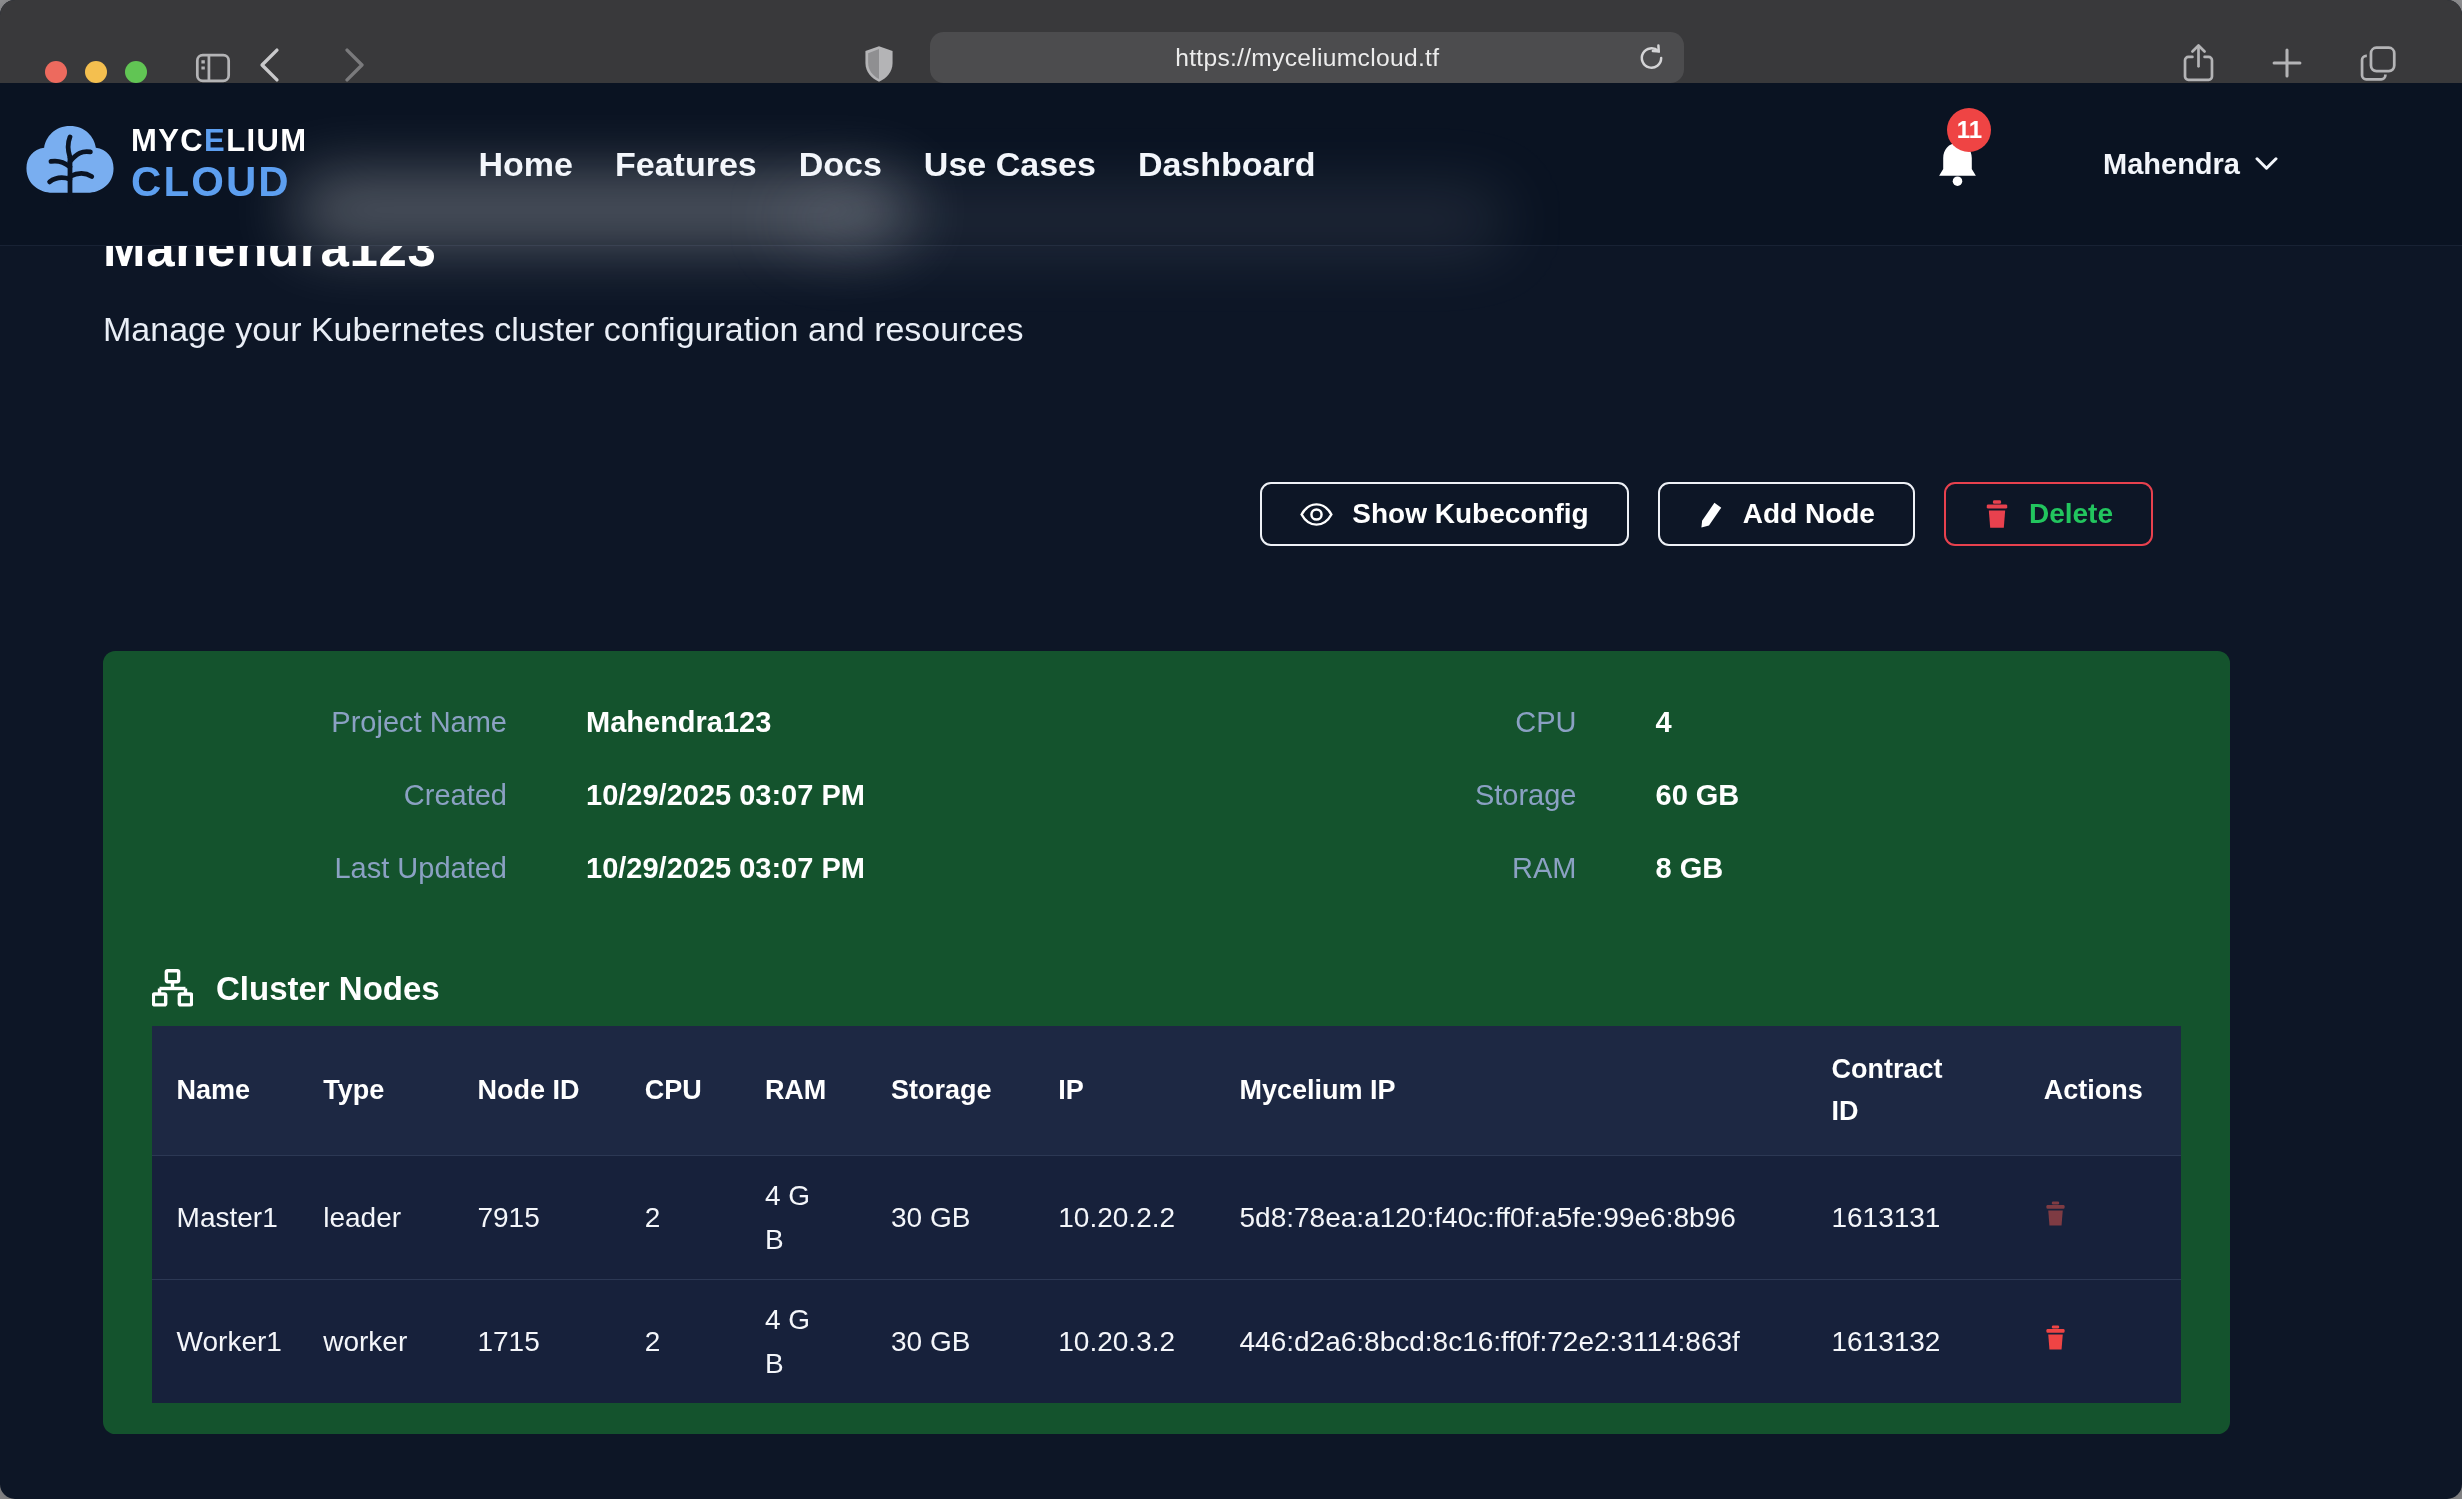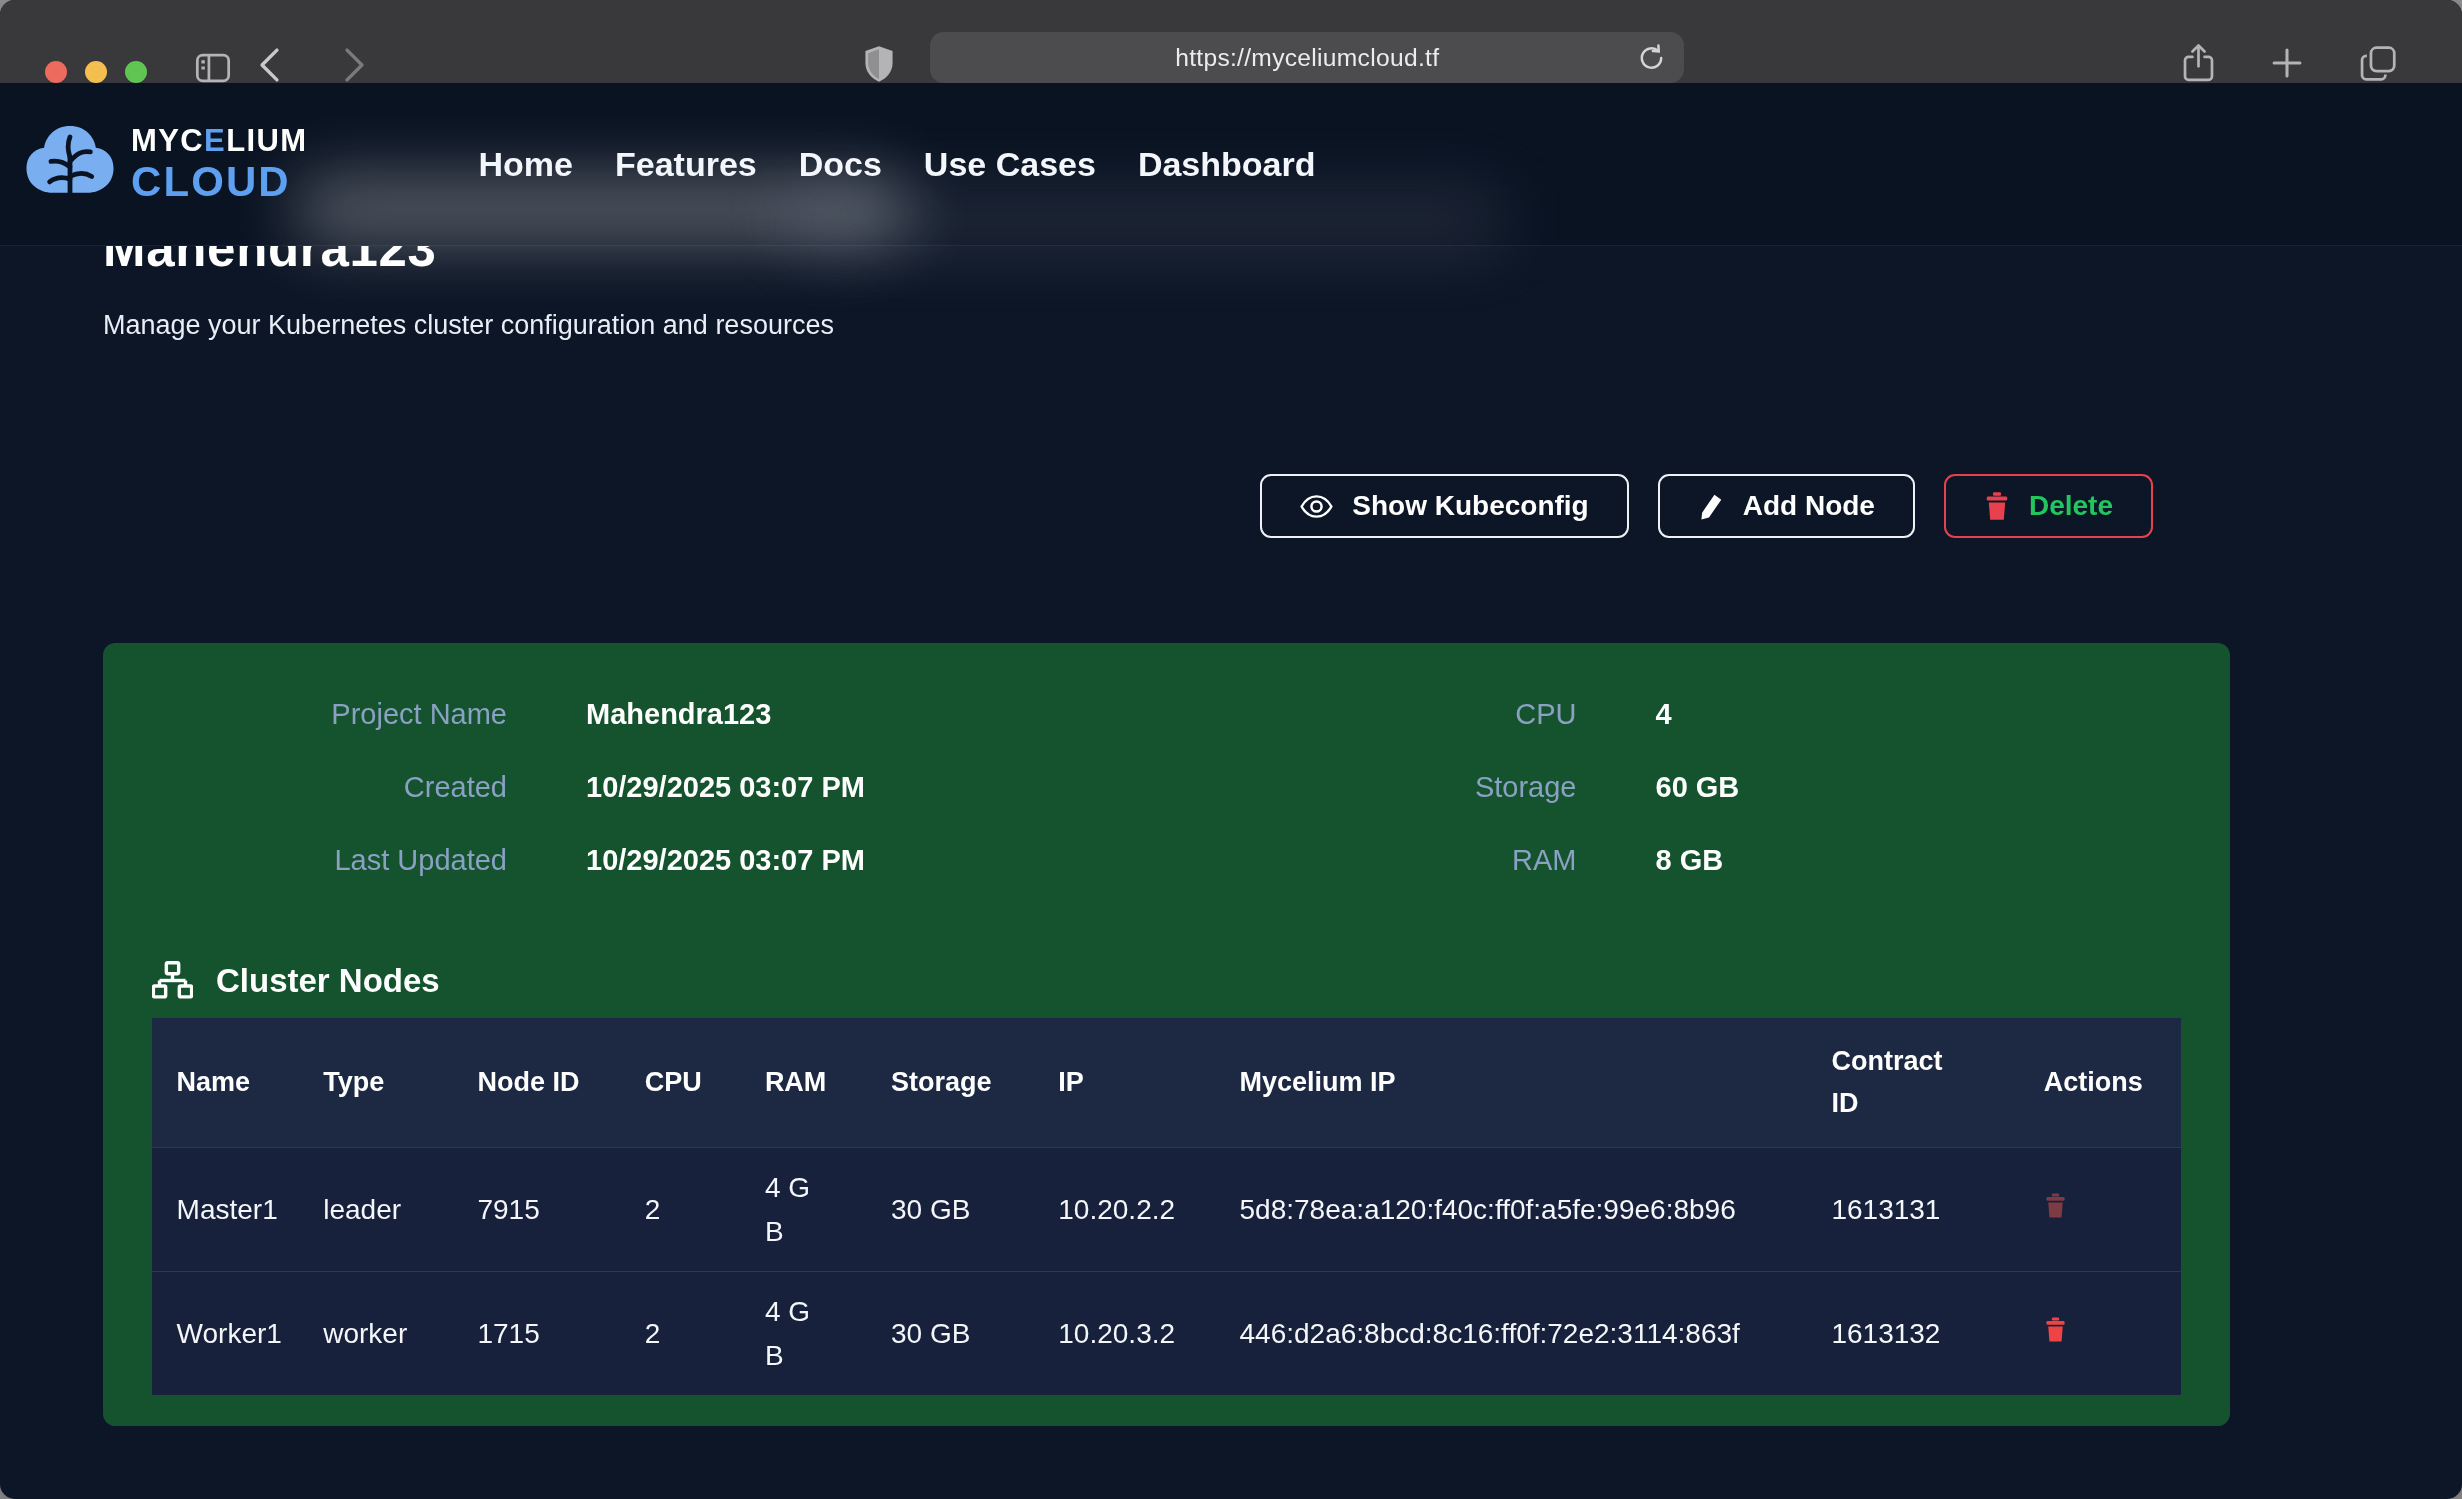--- a/index.html
+++ b/index.html
@@ -77,21 +77,21 @@
   .user-menu { display:flex; align-items:center; gap:15px; cursor:pointer; }
   .user-name { font-size:29px; font-weight:700; color:#f3f6fb; }
 
   
   .main { position:relative; z-index:1; }
   .container { margin-left:103px; width:2127px; }
   .page-title {
     font-size:51px; line-height:55px; font-weight:800; color:#ffffff;
     margin-top:-24.6px; letter-spacing:0.7px;
   }
-  .page-subtitle { font-size:27px; color:#e9eef6; margin-top:34px; }
+  .page-subtitle { font-size:34px; color:#e9eef6; margin-top:34px; }
 
   .actions-row {
     display:flex; justify-content:flex-end; gap:29px;
     margin-top:133px; padding-right:77px;
   }
   .btn {
     display:flex; align-items:center; gap:19px;
     height:64px; padding:0 38px; border-radius:11px;
     background:transparent; border:2.1px solid #eef1f6;
     color:#ffffff; font-size:28px; font-weight:700;
@@ -246,20 +246,39 @@
     </div>
 
     <div class="nav-links">
       <a class="nav-link">Home</a>
       <a class="nav-link">Features</a>
       <a class="nav-link">Docs</a>
       <a class="nav-link">Use Cases</a>
       <a class="nav-link">Dashboard</a>
     </div>
 
+    <div class="nav-right">
+      <div class="bell-wrap">
+        <span>
+          <svg width="45" height="49" viewBox="0 0 66 72" fill="#ffffff">
+            <path d="M33 6 C20 6 12 16 12 28 V44 L6 54 H60 L54 44 V28 C54 16 46 6 33 6 Z"></path>
+            <circle cx="33" cy="62" r="7"></circle>
+          </svg>
+        </span>
+        <span class="badge">11</span>
+      </div>
+      <div class="user-menu">
+        <span class="user-name">Mahendra</span>
+        <span>
+          <svg width="23" height="15" viewBox="0 0 34 22" fill="none" stroke="#f3f6fb" stroke-width="4.5" stroke-linecap="round" stroke-linejoin="round">
+            <polyline points="3,4 17,18 31,4"></polyline>
+          </svg>
+        </span>
+      </div>
+    </div>
   </nav>
 
   <main class="main">
     <div class="container">
       <h1 class="page-title">Mahendra123</h1>
       <p class="page-subtitle">Manage your Kubernetes cluster configuration and resources</p>
 
       <div class="actions-row">
         <button class="btn">
           <span>

